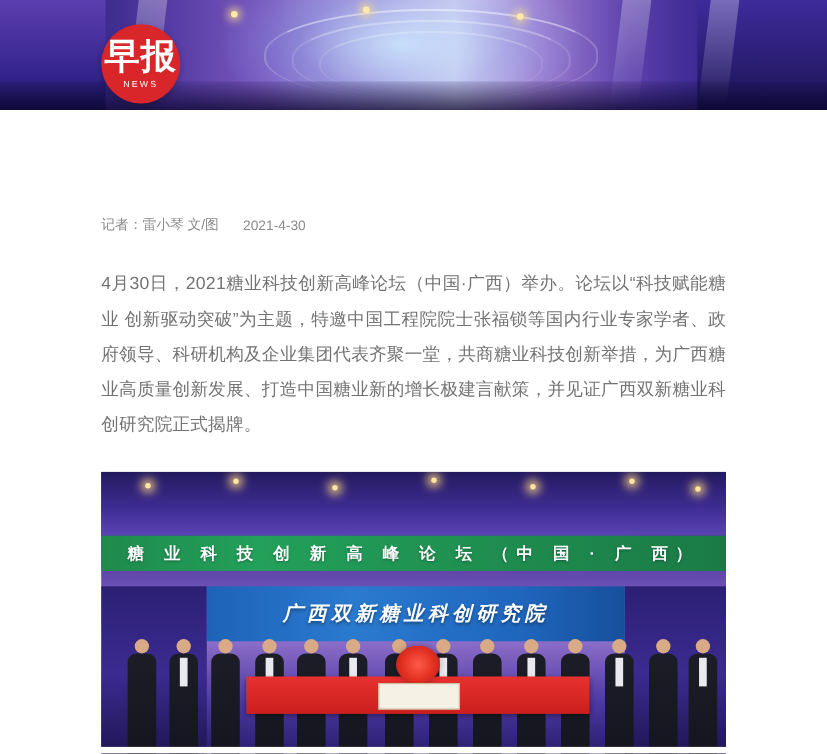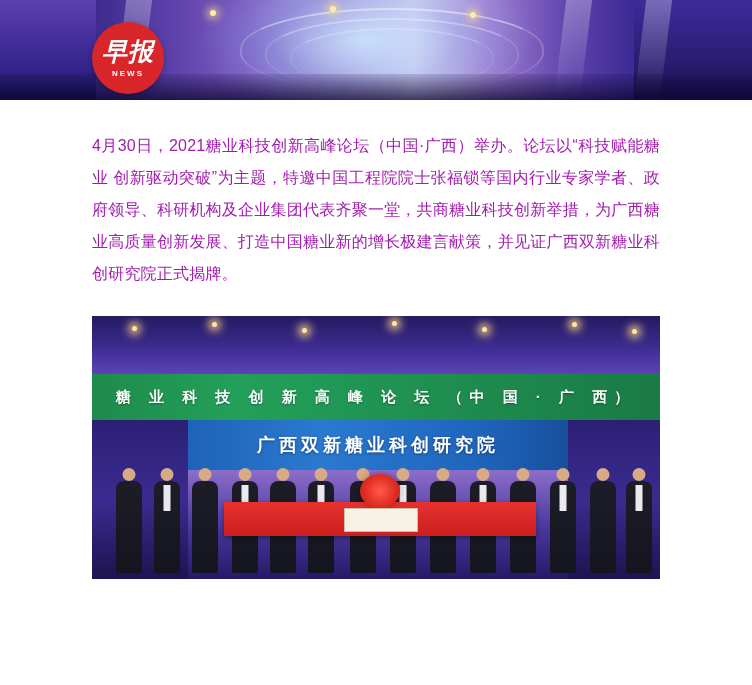--- a/index.html
+++ b/index.html
@@ -101,32 +101,30 @@
     color: #ffffff;
     display: flex;
     flex-direction: column;
     align-items: center;
     justify-content: center;
     box-shadow: 0 2px 6px rgba(0,0,0,0.25);
     z-index: 5;
   }
   .logo-badge .logo-main {
     font-family: "DejaVu Sans", sans-serif;
-    font-size: 25px;
+    font-size: 32px;
     font-weight: bold;
     line-height: 1;
     letter-spacing: 1px;
-    font-style: italic;
   }
   .logo-badge .logo-sub {
     margin-top: 5px;
     font-size: 8px;
     letter-spacing: 2px;
     font-family: "Liberation Sans", sans-serif;
-    font-weight: bold;
   }
 
   
   .source-row {
     position: absolute;
     left: 180px;
     top: 58px;
     font-size: 14.5px;
     color: #3b3b3b;
     letter-spacing: 0.3px;
@@ -153,21 +151,21 @@
     margin: 96px 92px 0 92px;
     font-size: 12.5px;
     color: #8a8a8a;
     display: flex;
     align-items: center;
     gap: 22px;
   }
   .body-text {
     margin: 30px 92px 0 92px;
     font-size: 16px;
-    color: #a21caf;
+    color: #737373;
     line-height: 2.0;
     letter-spacing: 0.2px;
     text-align: justify;
   }
 
   
   .photo {
     position: relative;
     margin: 26px 92px 0 92px;
     width: 568px;
@@ -182,21 +180,21 @@
   }
   .photo .ph-light {
     position: absolute;
     width: 5px; height: 5px; border-radius: 50%;
     background: #ffe6a0;
     box-shadow: 0 0 9px 4px rgba(255,215,130,0.85);
   }
   .photo .banner-green {
     position: absolute;
     left: 0; top: 58px;
-    width: 568px; height: 46px;
+    width: 568px; height: 32px;
     background: linear-gradient(90deg,#1f8a4c 0%, #23a05a 25%, #1f8f50 60%, #1a7a45 100%);
     display: flex;
     align-items: center;
     justify-content: center;
     color: #ffffff;
     font-size: 15px;
     letter-spacing: 7px;
     font-weight: bold;
     text-shadow: 0 1px 2px rgba(0,0,0,0.35);
     white-space: nowrap;
@@ -210,20 +208,21 @@
     display: flex;
     align-items: center;
     justify-content: center;
     color: #ffffff;
     font-size: 18px;
     font-weight: bold;
     letter-spacing: 4px;
     text-shadow: 0 1px 3px rgba(0,0,0,0.4);
     white-space: nowrap;
     overflow: hidden;
+    font-style: italic;
   }
   .photo .side-dark-l {
     position: absolute; left: 0; top: 104px; width: 96px; height: 159px;
     background: linear-gradient(180deg,#2c2075 0%, #3b2b90 50%, #1d144f 100%);
   }
   .photo .side-dark-r {
     position: absolute; right: 0; top: 104px; width: 92px; height: 159px;
     background: linear-gradient(180deg,#2c2075 0%, #3b2b90 50%, #1d144f 100%);
   }
   .photo .ribbon {
@@ -307,20 +306,24 @@
 
   <div class="logo-badge">
     <div class="logo-main">早报</div>
     <div class="logo-sub">NEWS</div>
   </div>
 
 
   <div class="content">
 
 
+    <div class="byline">
+      <span>记者：雷小琴 文/图</span>
+      <span>2021-4-30</span>
+    </div>
 
     <p class="body-text">4月30日，2021糖业科技创新高峰论坛（中国·广西）举办。论坛以“科技赋能糖业 创新驱动突破”为主题，特邀中国工程院院士张福锁等国内行业专家学者、政府领导、科研机构及企业集团代表齐聚一堂，共商糖业科技创新举措，为广西糖业高质量创新发展、打造中国糖业新的增长极建言献策，并见证广西双新糖业科创研究院正式揭牌。</p>
 
     <div class="photo">
       <div class="ph-top"></div>
       <div class="ph-light" style="left:40px; top:10px;"></div>
       <div class="ph-light" style="left:120px; top:6px;"></div>
       <div class="ph-light" style="left:210px; top:12px;"></div>
       <div class="ph-light" style="left:300px; top:5px;"></div>
       <div class="ph-light" style="left:390px; top:11px;"></div>

